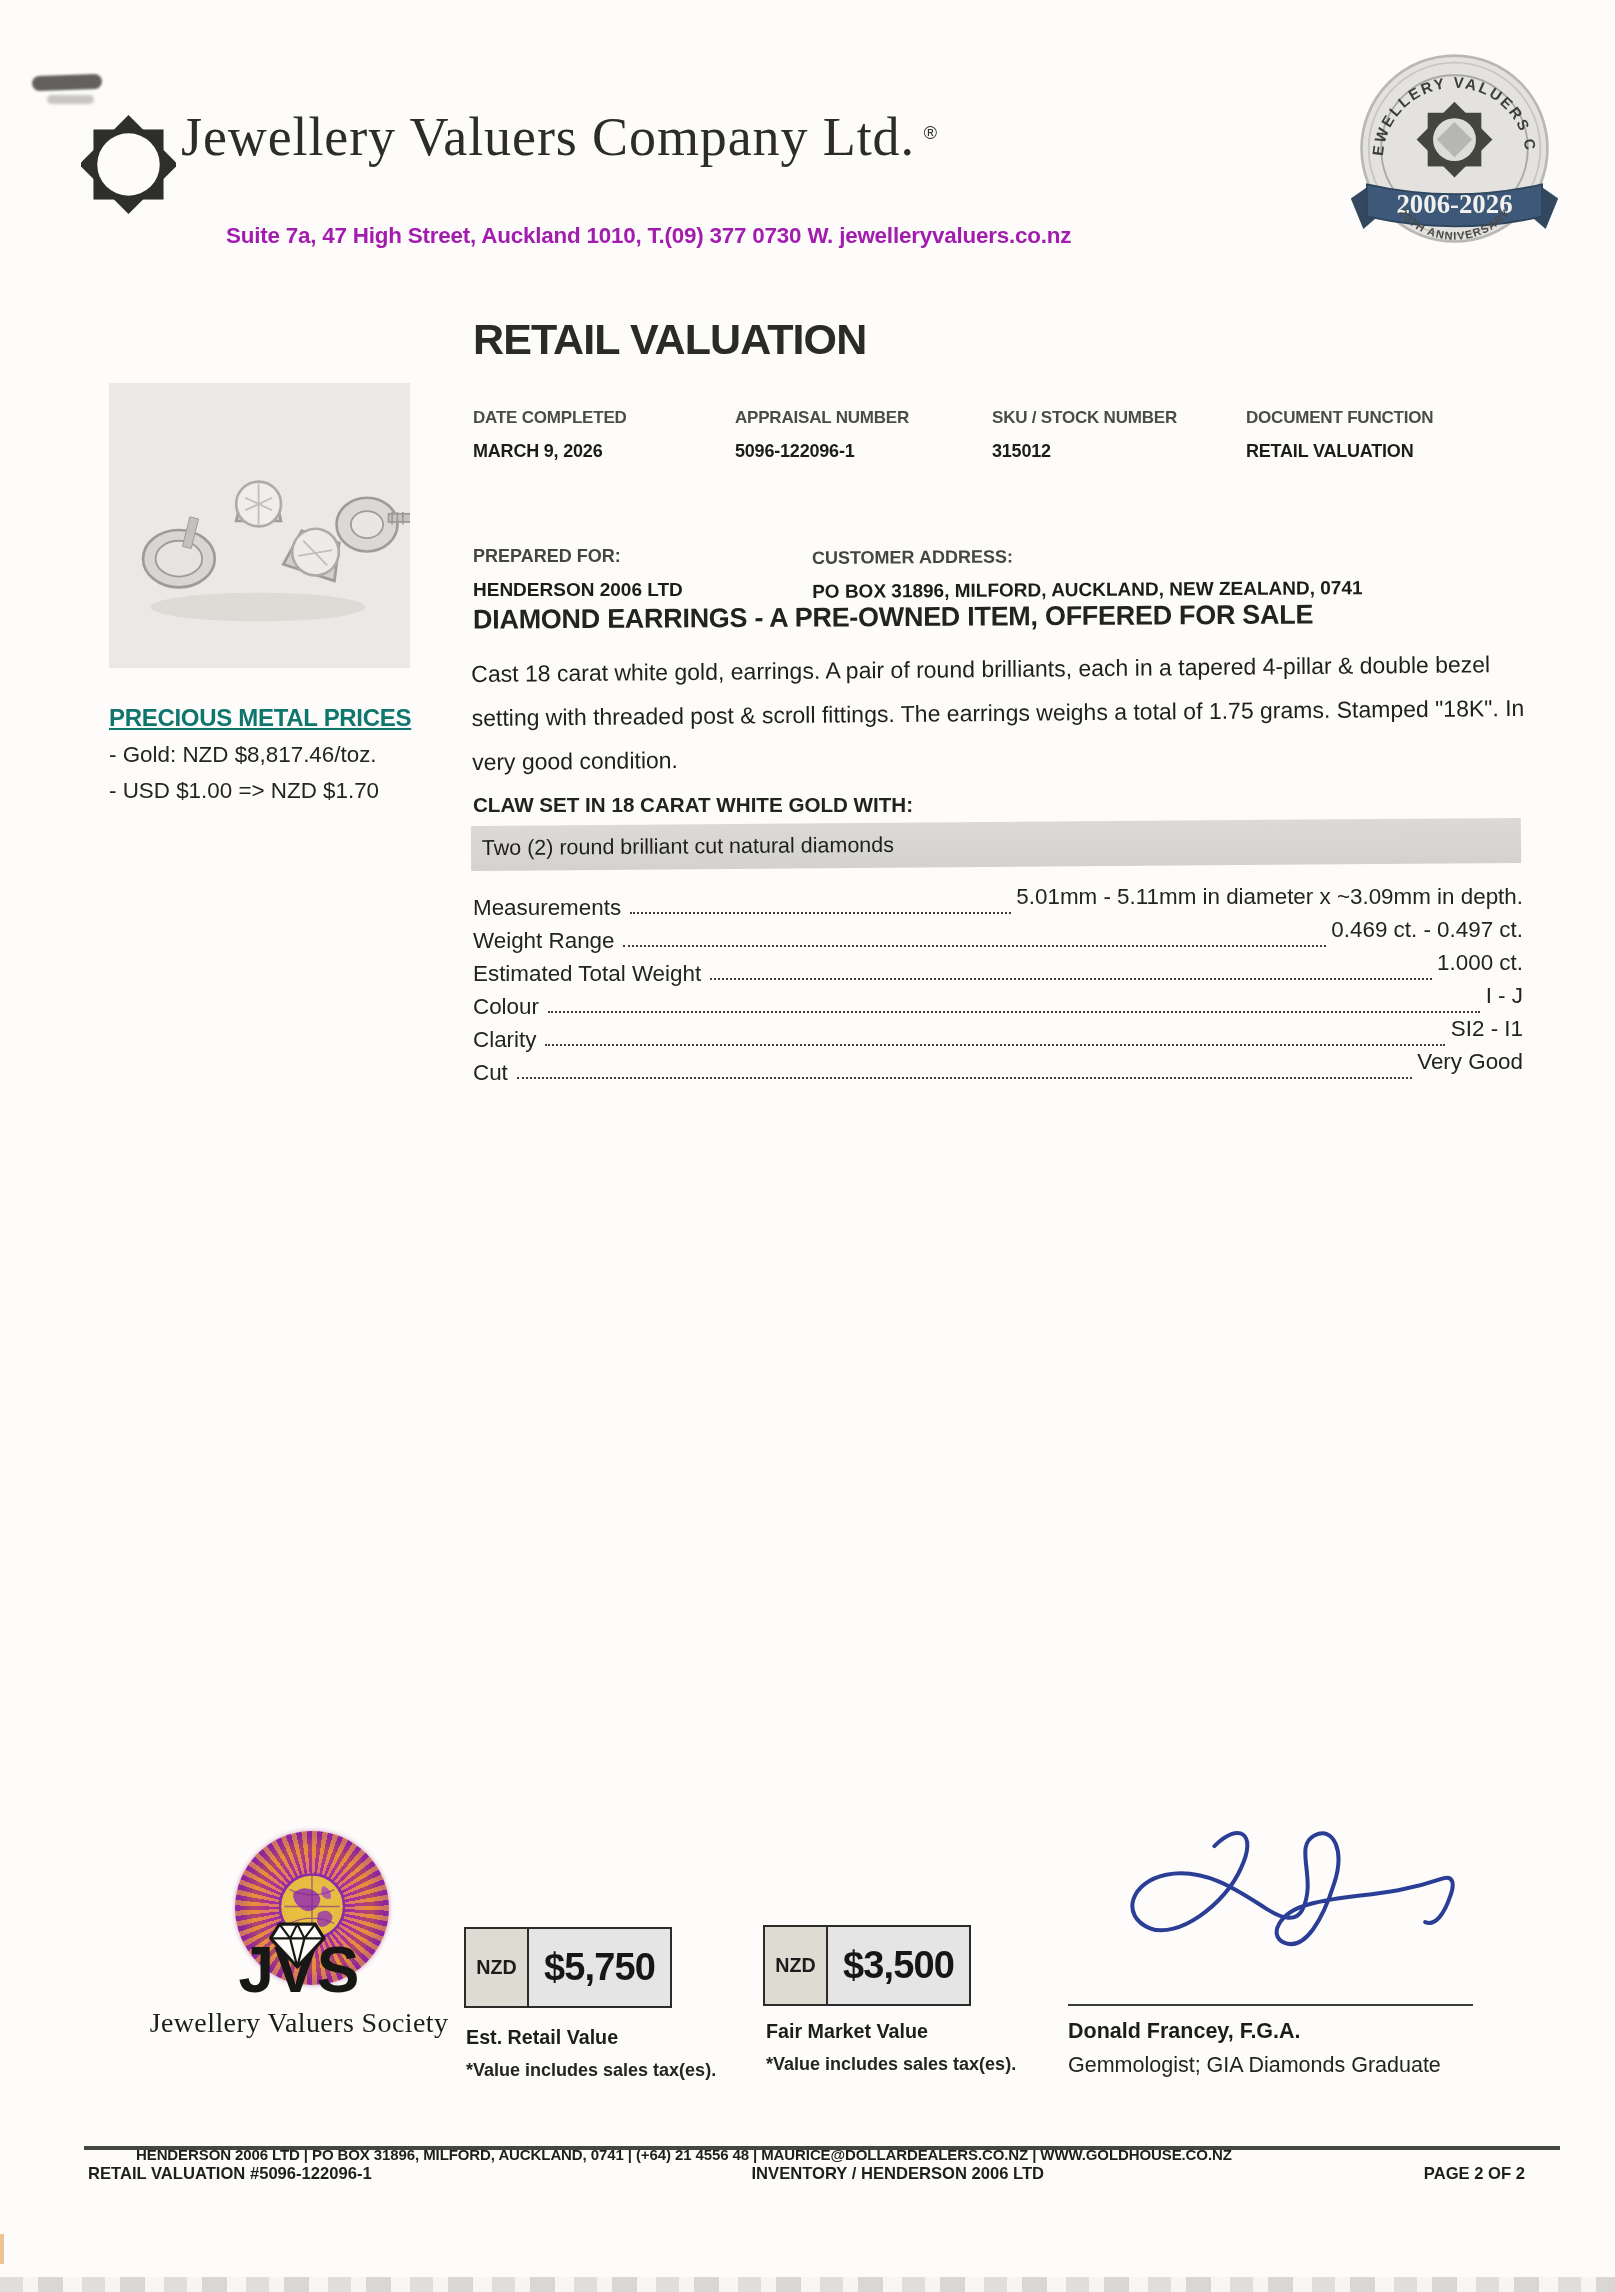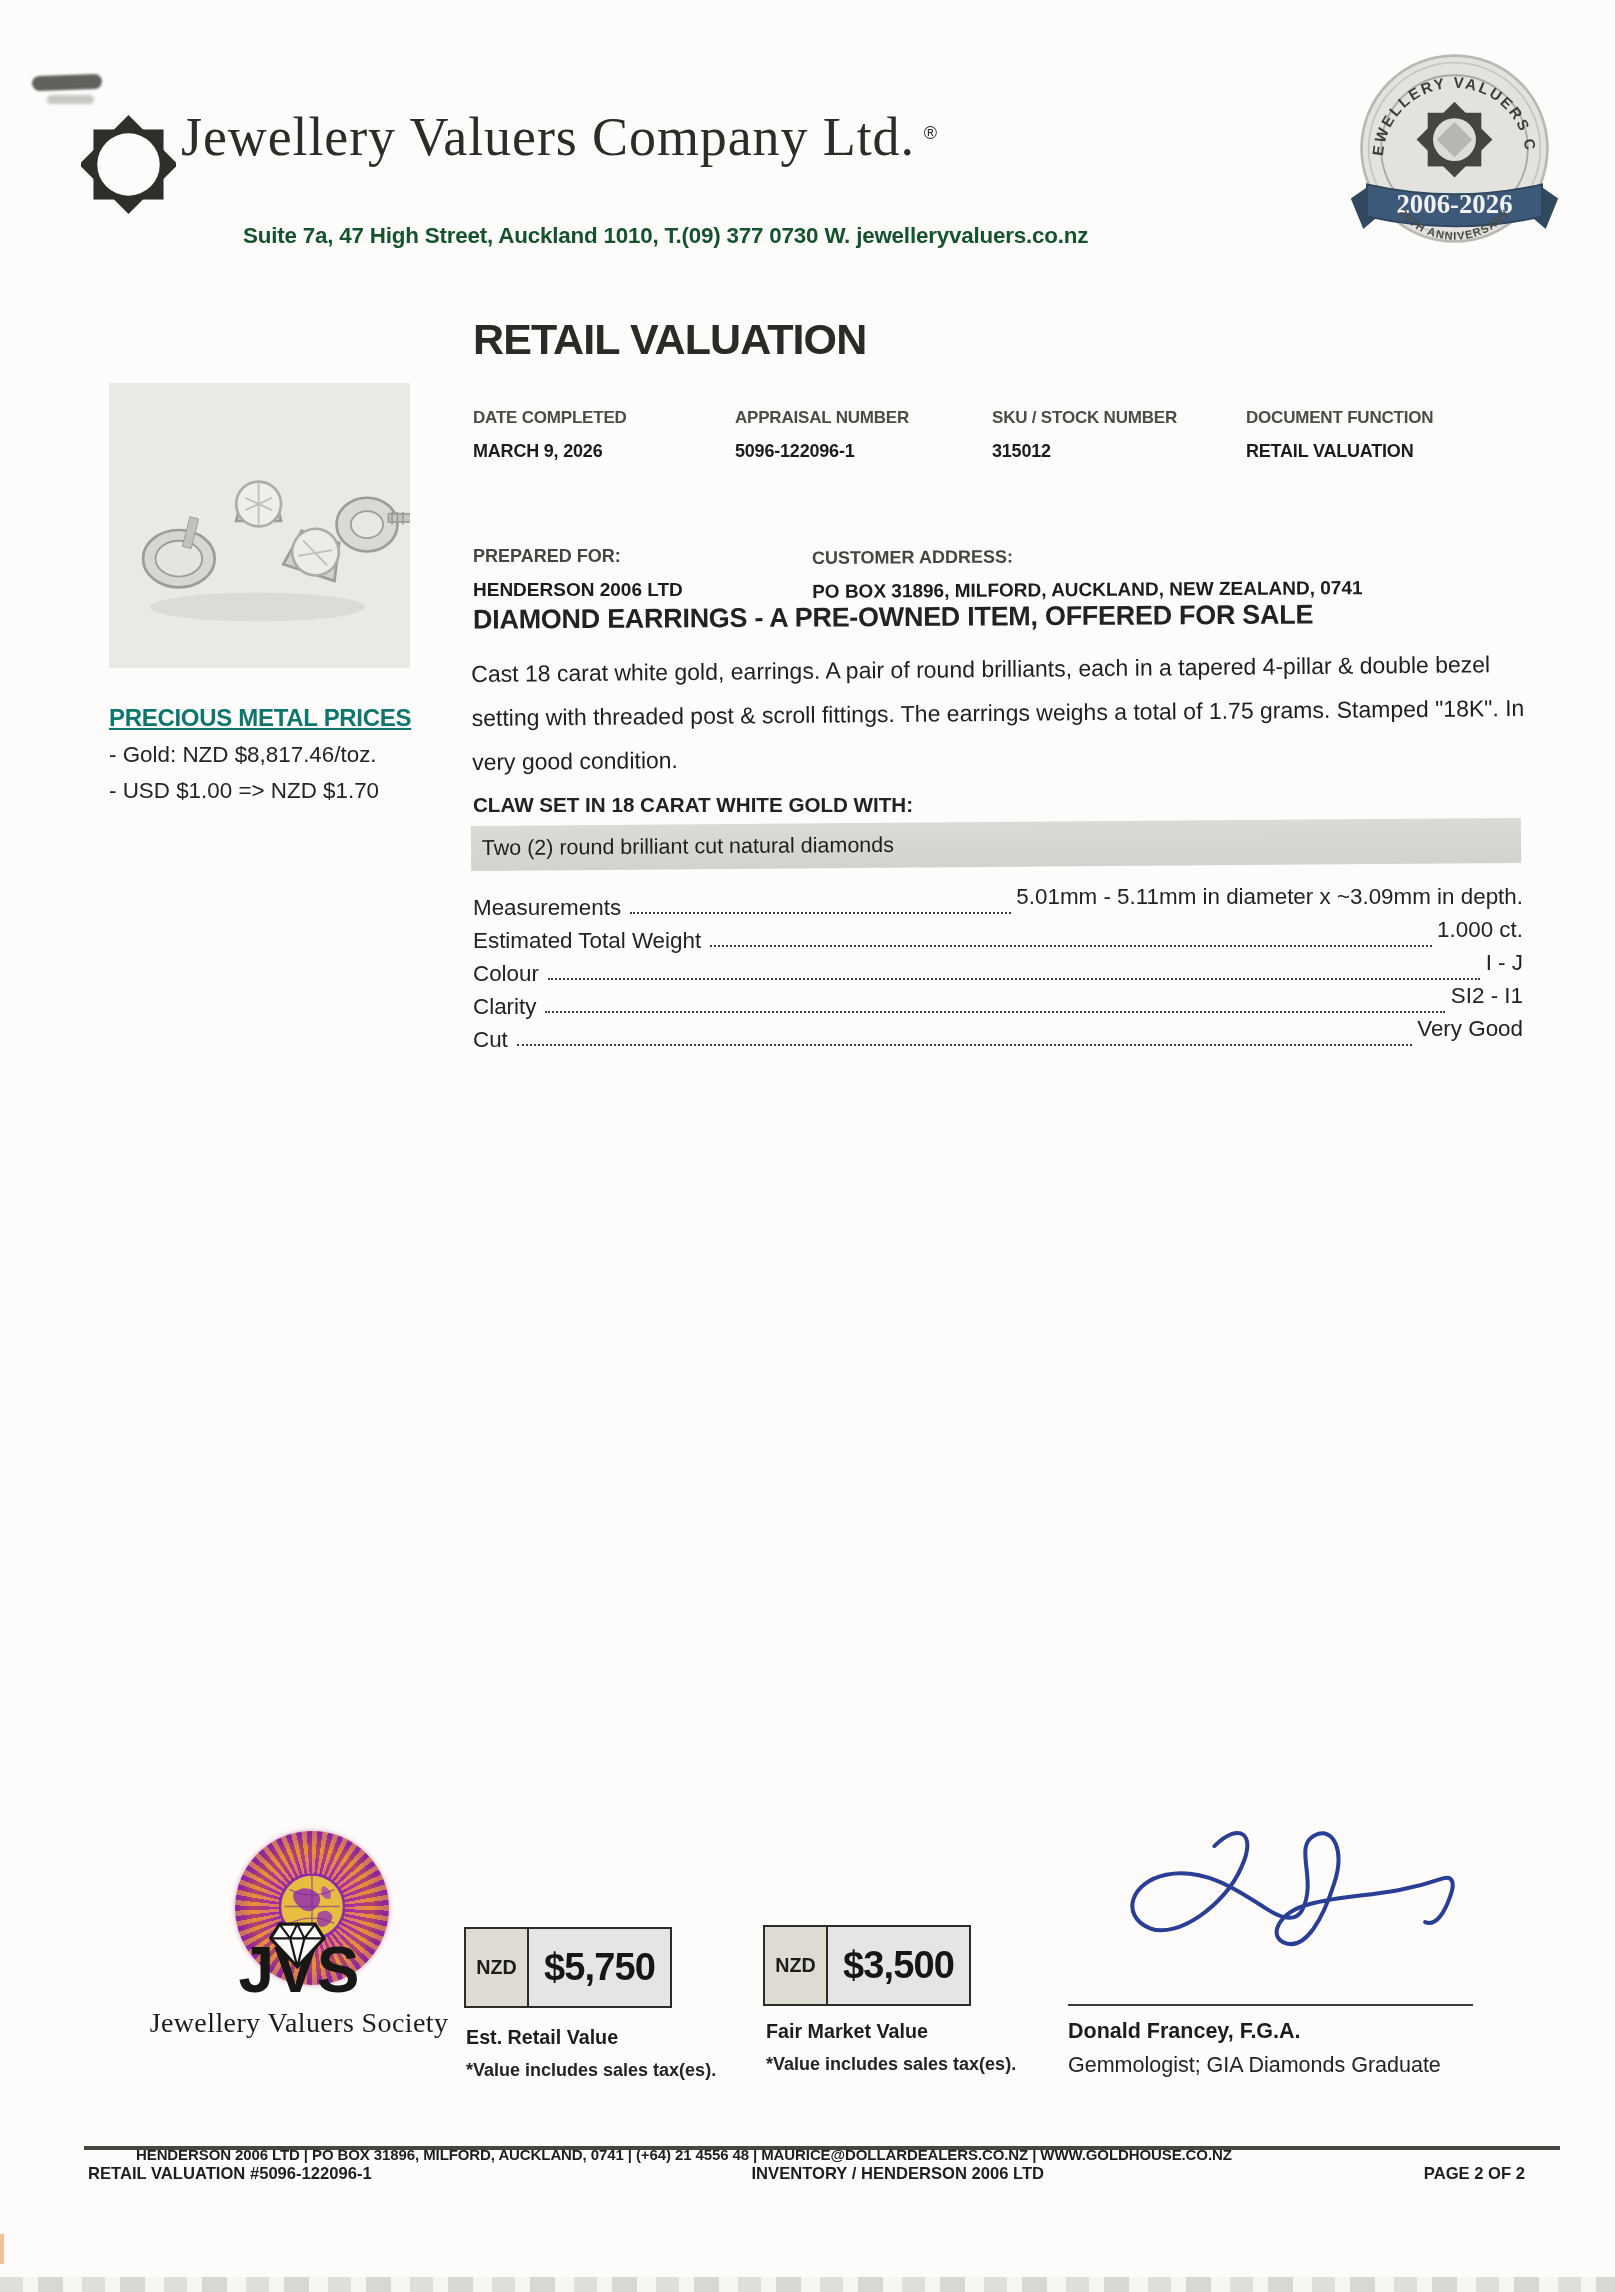--- a/index.html
+++ b/index.html
@@ -17,21 +17,21 @@
   .edge-mark { position:absolute; left:0; top:2234px; width:3.6px; height:30px; background:#e3a45f; opacity:.65; }
   .bottom-band { position:absolute; left:0; top:2277px; width:100%; height:15px;
     background:repeating-linear-gradient(90deg,#c4c2be 0 23px, #f1efeb 23px 38px, #b5b3af 38px 63px, #f3f1ed 63px 82px);
     opacity:.5; filter:blur(0.5px); }
 
   
   .logo-star { position:absolute; left:81px; top:111px; }
   .company-line { position:absolute; left:181px; top:106px; white-space:nowrap;
     font-family:"Liberation Serif", serif; font-size:54px; font-weight:500; color:#2c2c29; letter-spacing:0.9px;}
   .trademark { font-size:18px; vertical-align:16px; margin-left:9px; font-family:"Liberation Sans",sans-serif;}
-  .address { position:absolute; left:226px; top:223px; font-size:22.4px; font-weight:700; color:#14532d; letter-spacing:-0.2px;margin-left:17px;}
+  .address { position:absolute; left:226px; top:223px; font-size:22.4px; font-weight:700; color:#a21caf; letter-spacing:-0.2px;}
   .badge { position:absolute; left:1349px; top:52px; }
 
   
   .photo { position:absolute; left:109px; top:383px; width:301px; height:285px;
     background:#ebe9e5; box-shadow:inset 0 0 16px rgba(0,0,0,.05); }
   .metal { position:absolute; left:109px; top:704px; width:322px; }
   .metal-title { font-size:24px; font-weight:800; letter-spacing:-0.3px; color:#0f766e;text-decoration:underline;}
   .metal-line { font-size:22.4px; margin-top:9.9px; color:#242422;}
 
   
@@ -225,20 +225,25 @@
   <div class="claw">CLAW SET IN 18 CARAT WHITE GOLD WITH:</div>
   <div class="graybar">Two (2) round brilliant cut natural diamonds</div>
 
   <div class="specs">
     <div class="spec-row">
       <span class="lbl">Measurements</span>
       <span class="dots"></span>
       <span class="val">5.01mm - 5.11mm in diameter x ~3.09mm in depth.</span>
     </div>
     <div class="spec-row">
+      <span class="lbl">Weight Range</span>
+      <span class="dots"></span>
+      <span class="val">0.469 ct. - 0.497 ct.</span>
+    </div>
+    <div class="spec-row">
       <span class="lbl">Estimated Total Weight</span>
       <span class="dots"></span>
       <span class="val">1.000 ct.</span>
     </div>
     <div class="spec-row">
       <span class="lbl">Colour</span>
       <span class="dots"></span>
       <span class="val">I - J</span>
     </div>
     <div class="spec-row">

